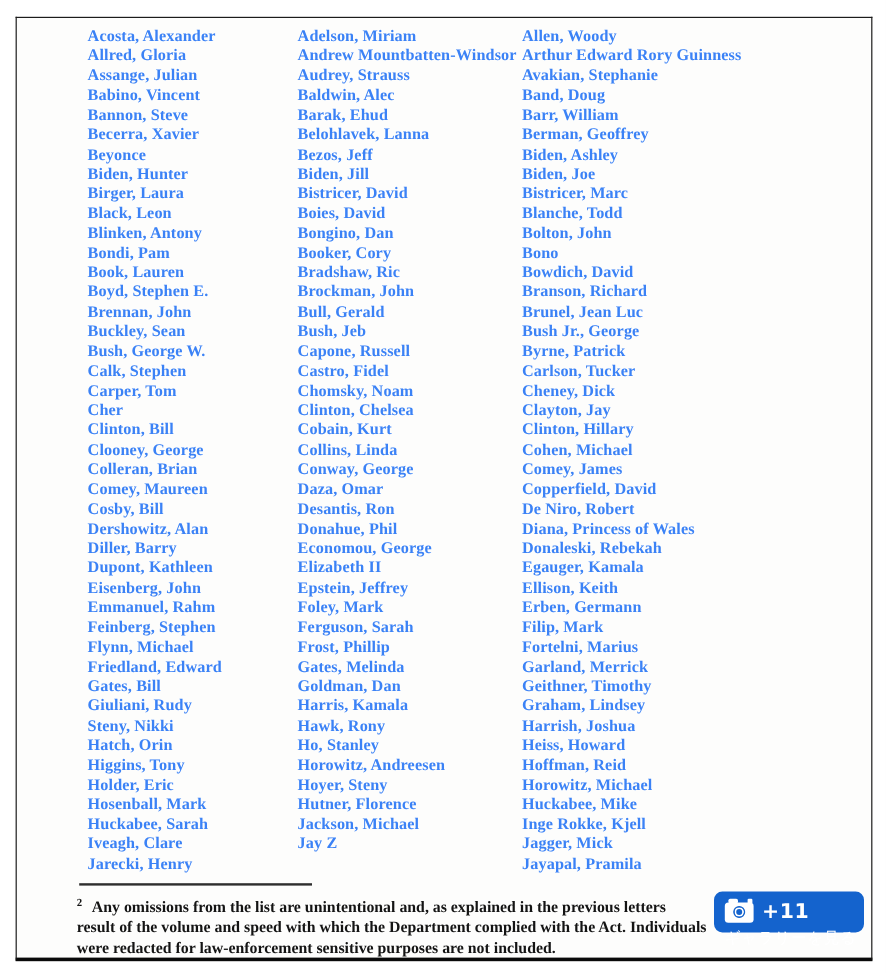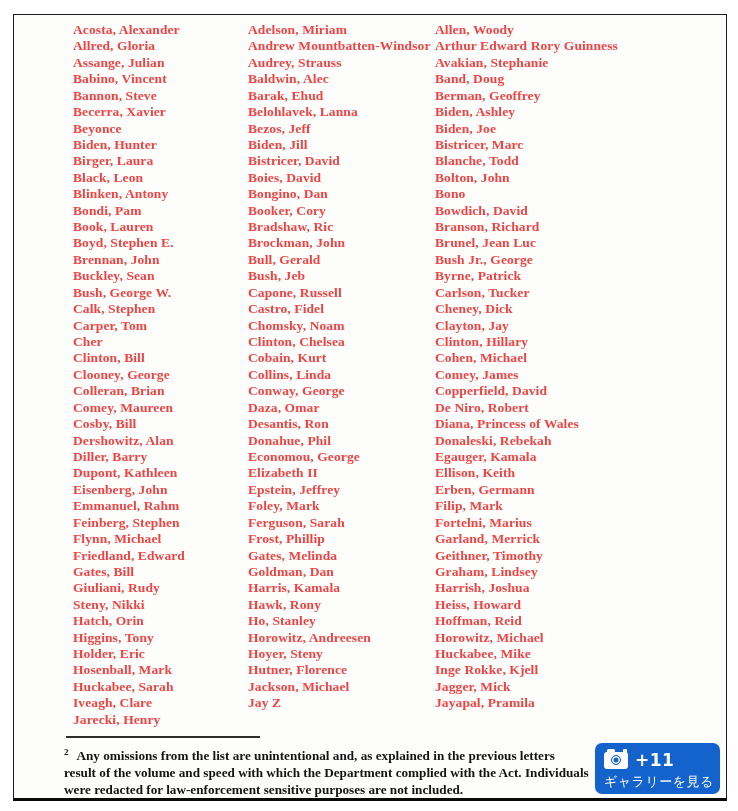--- a/index.html
+++ b/index.html
@@ -8,39 +8,39 @@
     background:#ffffff;font-family:"Liberation Serif", serif;
   }
   .page{
     position:absolute;left:13px;top:14px;width:714px;height:787px;
     box-sizing:border-box;background:#fdfdfc;
     border:2px solid #1c1c1c;border-top-width:1px;border-left-width:1px;border-right-width:1px;
     border-bottom:3px solid #0a0a0a;
   }
   .name-col{
     position:absolute;top:7px;
-    font-size:13.5px;line-height:16.42px;font-weight:600;color:#ef4444;
+    font-size:13.5px;line-height:16.42px;font-weight:600;color:#3b82f6;
     white-space:nowrap;letter-spacing:0.1px;
   }
   .col-0{left:59px;}
   .col-1{left:234px;}
   .col-2{left:421px;}
   .footnote-rule{
     position:absolute;left:52px;top:721px;width:194px;height:0;
     border-top:2px solid #2e2e2e;
   }
   .footnote{
     position:absolute;left:50px;top:729px;width:660px;
     font-size:13.2px;line-height:16.6px;font-weight:600;color:#141414;
   }
   .footnote .fmarker{
     font-size:9px;vertical-align:super;margin-right:8px;font-weight:700;
   }
   .gallery-badge{
-    position:absolute;left:581px;top:728px;width:125px;height:51px;
+    position:absolute;left:581px;top:728px;width:125px;height:34px;
     box-sizing:border-box;border-radius:7px;background:#1463cd;
     color:#ffffff;font-family:"DejaVu Sans", sans-serif;
     padding:7px 9px 6px 9px;cursor:pointer;z-index:5;
   }
   .badge-top{display:flex;align-items:center;gap:7px;height:20px;}
   .badge-count{font-size:17px;font-weight:700;letter-spacing:0.5px;}
   .badge-label{font-size:13px;margin-top:3px;white-space:nowrap;letter-spacing:0.5px;}
   .cam{position:relative;width:24px;height:17px;background:#ffffff;border-radius:3px;display:inline-block;}
   .cam::before{ 
     content:"";position:absolute;top:-3px;left:3px;width:8px;height:4px;
@@ -148,20 +148,21 @@
       <div class="name-row">Hoyer, Steny</div>
       <div class="name-row">Hutner, Florence</div>
       <div class="name-row">Jackson, Michael</div>
       <div class="name-row">Jay Z</div>
     </div>
   <div class="name-col col-2">
       <div class="name-row">Allen, Woody</div>
       <div class="name-row">Arthur Edward Rory Guinness</div>
       <div class="name-row">Avakian, Stephanie</div>
       <div class="name-row">Band, Doug</div>
+      <div class="name-row">Barr, William</div>
       <div class="name-row">Berman, Geoffrey</div>
       <div class="name-row">Biden, Ashley</div>
       <div class="name-row">Biden, Joe</div>
       <div class="name-row">Bistricer, Marc</div>
       <div class="name-row">Blanche, Todd</div>
       <div class="name-row">Bolton, John</div>
       <div class="name-row">Bono</div>
       <div class="name-row">Bowdich, David</div>
       <div class="name-row">Branson, Richard</div>
       <div class="name-row">Brunel, Jean Luc</div>

